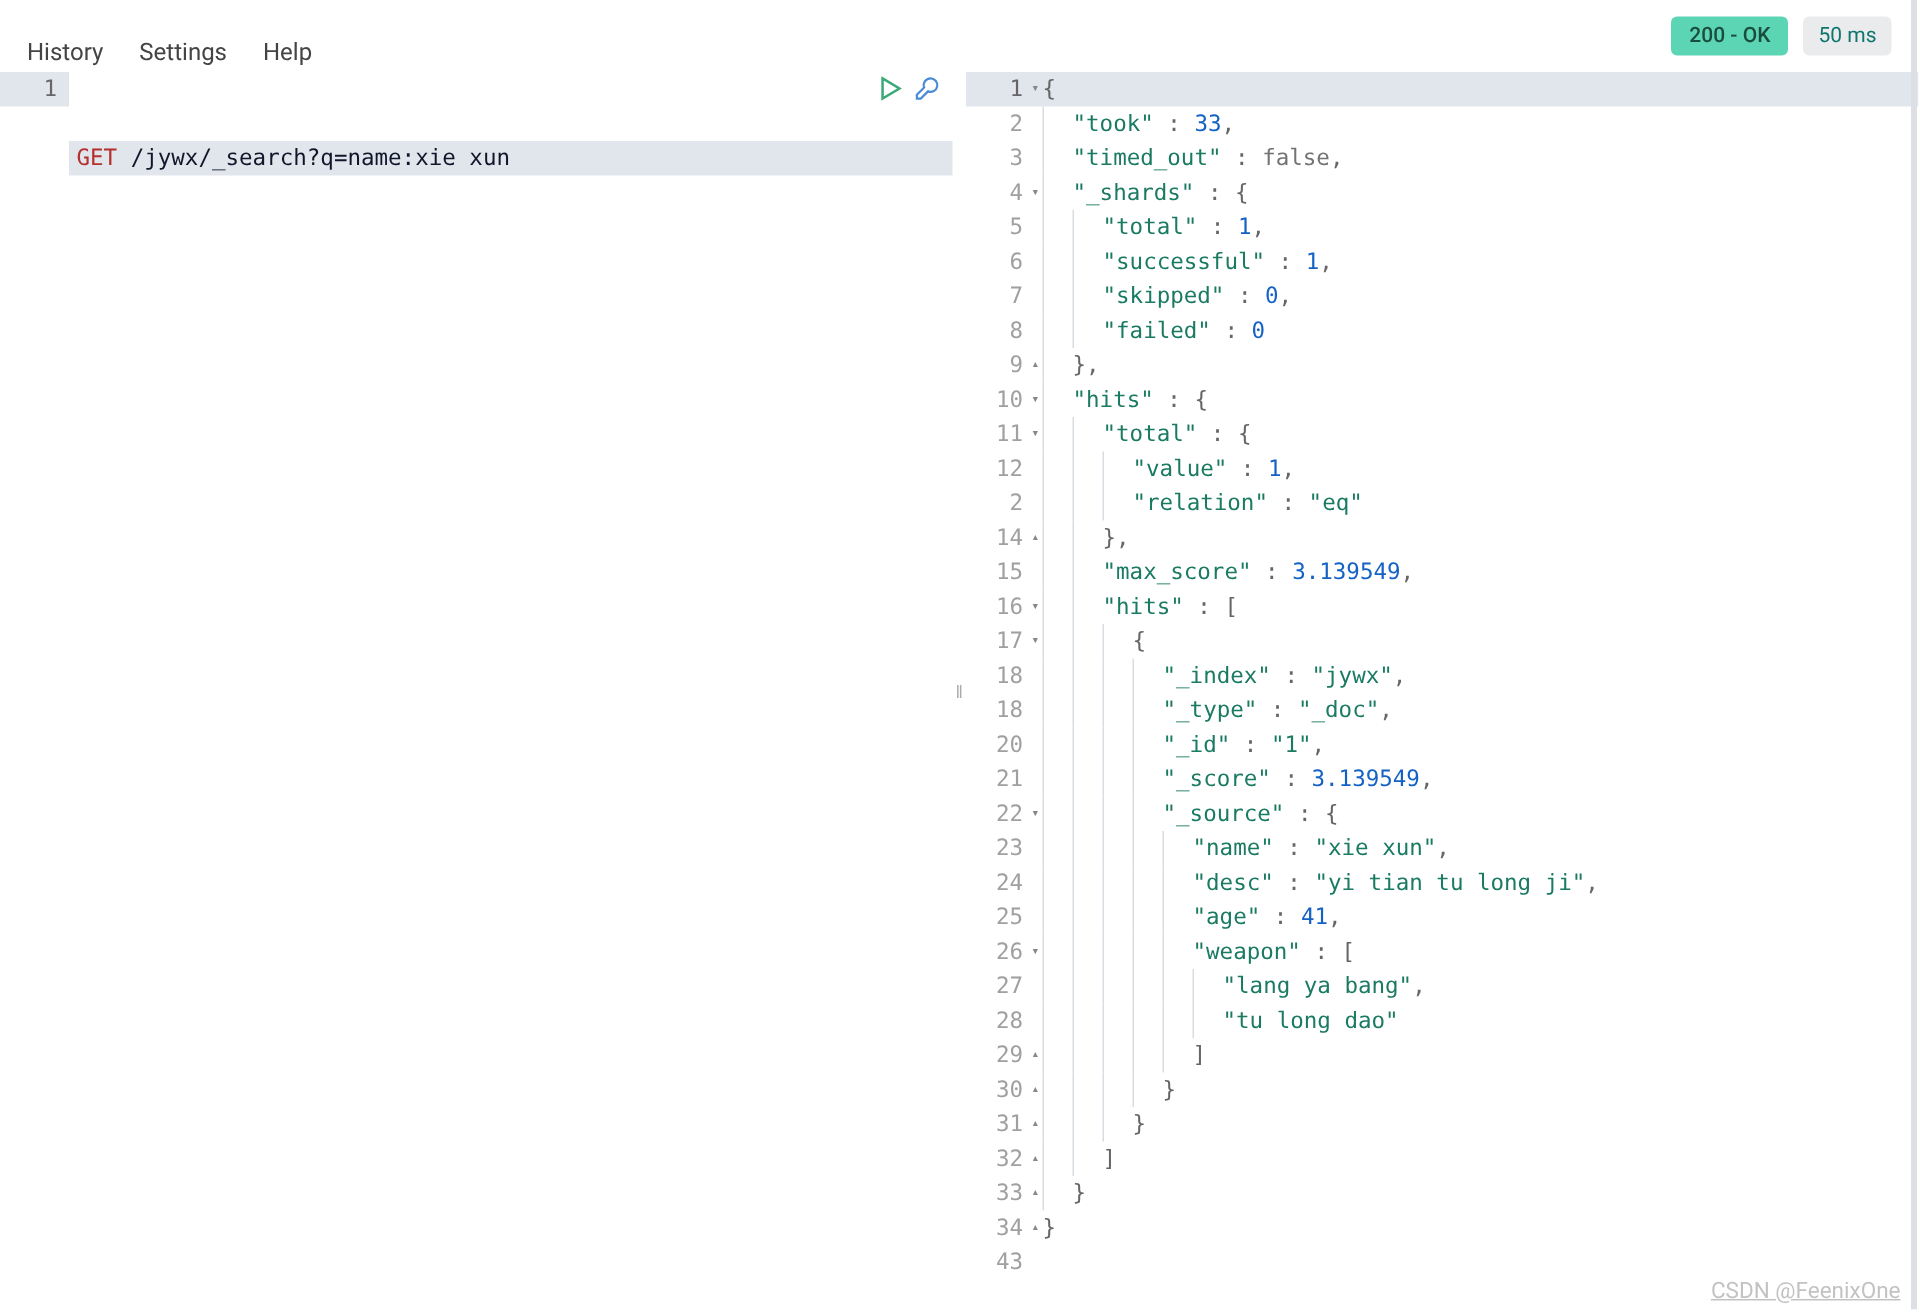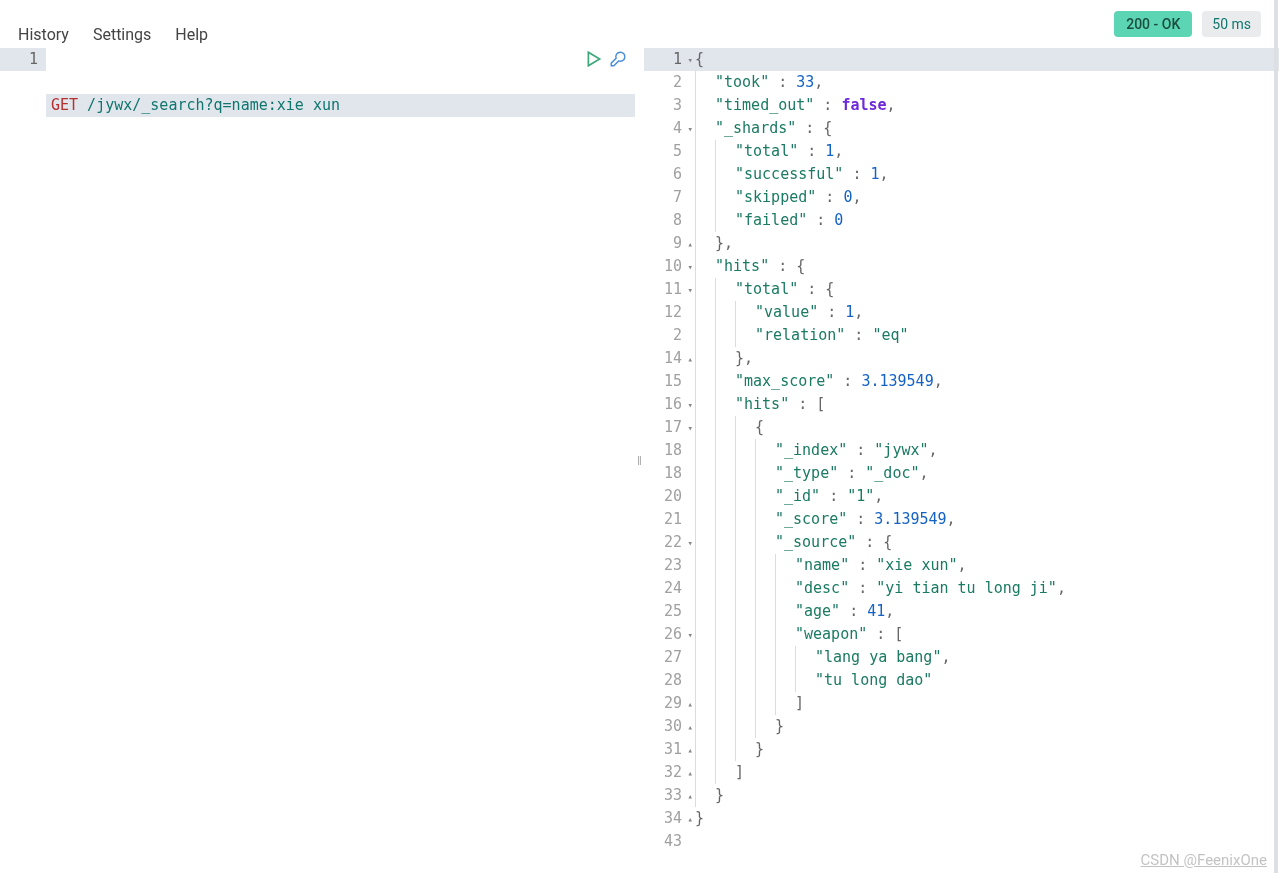--- a/index.html
+++ b/index.html
@@ -13,25 +13,25 @@
 .panes { display: flex; height: 825px; }
 .pane { flex: 1; display: flex; font-family: "SF Mono", Menlo, Consolas, monospace; font-size: 15px; position: relative; }
 .gutter { width: 46px; flex-shrink: 0; text-align: right; color: #a0a0a0; padding-top: 0; user-select: none; }
 .gutter .ln { height: 23px; line-height: 23px; padding-right: 8px; position: relative; }
 .gutter .ln.hl { background: #e1e5ec; color: #666; }
 .gutter .fold { position: absolute; right: -3px; top: 50%; transform: translateY(-50%); font-size: 9px; color: #888; }
 .code { flex: 1; padding-top: 0; white-space: pre; line-height: 23px; }
 .code .line { height: 23px; padding-left: 5px; }
 .code .line.hl { background: #e1e5ec; }
 .kw { color: #b5302f; }
-.path { color: #0f766e; }
+.path { color: #0f172a; }
 .pn { color: #666; }
 .key { color: #1a7a62; }
 .num { color: #1462c4; }
-.bool { color: #6d28d9; font-weight: bold; }
+.bool { color: #737373; }
 .str { color: #1a7a62; }
 .ind { border-left: 1px solid #d8dde4; display: inline-block; width: 20px; height: 23px; vertical-align: top; }
 .divider { width: 9px; flex-shrink: 0; display: flex; align-items: center; justify-content: center; cursor: col-resize; background: #fff; }
 .divider::before { content: "‖"; color: #aaa; font-size: 12px; }
 .actions { position: absolute; top: 2px; right: 8px; display: flex; gap: 6px; }
 .icon-btn { width: 18px; height: 18px; cursor: pointer; }
 .watermark { position: absolute; right: 12px; bottom: 4px; color: rgba(120,120,120,0.45); font-size: 15px; text-decoration: underline; }
 .right-border { position: absolute; right: 1px; top: 0; width: 4px; height: 100%; background: #dcdfe3; }
 </style>
 </head>

